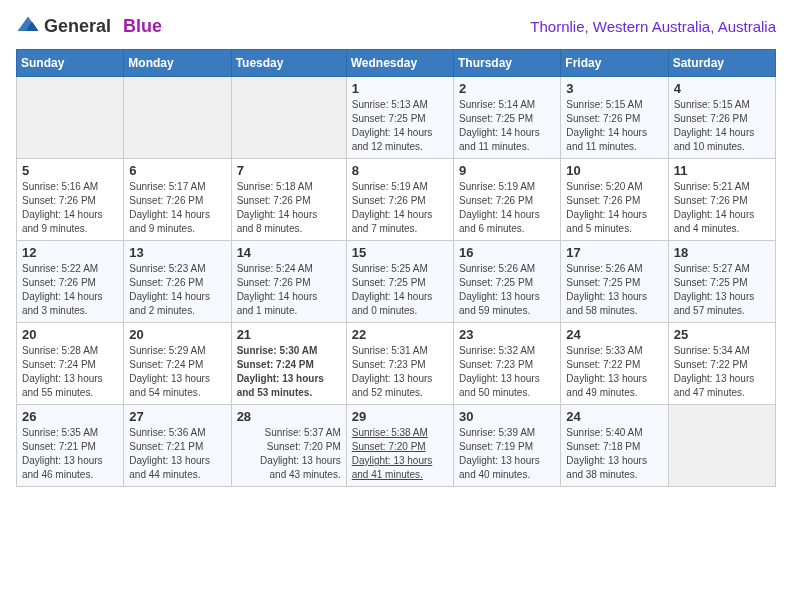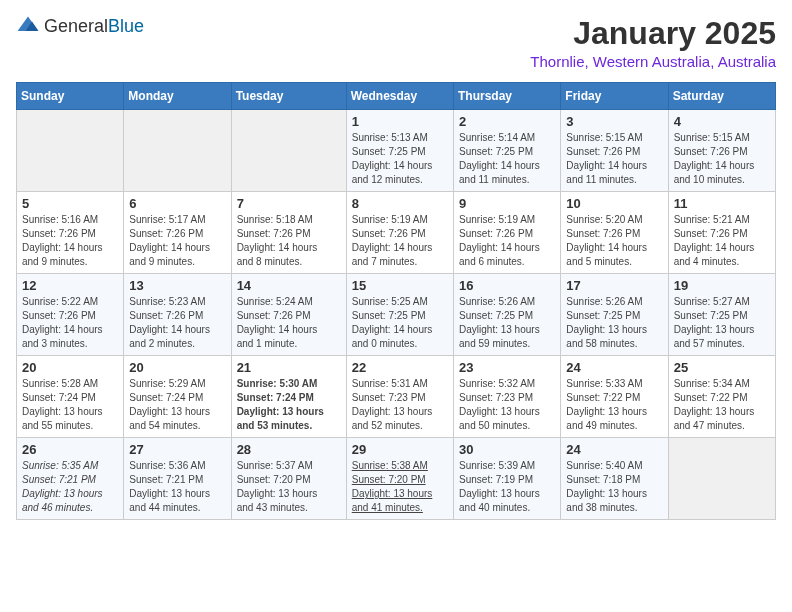--- a/index.html
+++ b/index.html
@@ -16,27 +16,28 @@
       justify-content: space-between;
       margin-bottom: 12px;
     }
     .logo {
       display: flex;
       align-items: center;
       gap: 4px;
     }
     .logo-text-general {
       font-size: 18px;
-      font-weight: normal;
+      font-weight: bold;
       color: #333;
     }
     .logo-text-blue {
       font-size: 18px;
-      font-weight: normal;
-      color: #0369a1;
+      font-weight: bold;
+      color: #a21caf;
+      padding-left: 12px;
     }
     .logo-icon {
       width: 24px;
       height: 20px;
       position: relative;
       top: -2px;
     }
     .title-block {
       text-align: right;
     }
@@ -103,21 +104,20 @@
   <div class="logo">
     <svg class="logo-icon" viewBox="0 0 30 25" width="30" height="25">
       <polygon points="15,2 28,20 2,20" fill="#3a7abf"></polygon>
       <polygon points="20,8 28,20 12,20" fill="#1a5a9f"></polygon>
     </svg>
     <div>
       <span class="logo-text-general">General</span><span class="logo-text-blue">Blue</span>
     </div>
   </div>
   <div class="title-block">
-    <div class="calendar-title">January 2025</div>
     <div class="calendar-subtitle">Thornlie, Western Australia, Australia</div>
   </div>
 </div>
 
 <table>
   <thead>
     <tr>
     <th>Sunday</th>
         <th>Monday</th>
         <th>Tuesday</th>
@@ -249,21 +249,21 @@
 and 59 minutes.</div>
         </td>
         <td>
           <span class="day-number">17</span>
           <div class="day-info" style="white-space: pre-line;">Sunrise: 5:26 AM
 Sunset: 7:25 PM
 Daylight: 13 hours
 and 58 minutes.</div>
         </td>
         <td>
-          <span class="day-number">19</span>
+          <span class="day-number">18</span>
           <div class="day-info" style="white-space: pre-line;">Sunrise: 5:27 AM
 Sunset: 7:25 PM
 Daylight: 13 hours
 and 57 minutes.</div>
         </td>
       </tr>
       <tr>
         <td>
           <span class="day-number">20</span>
           <div class="day-info" style="white-space: pre-line;">Sunrise: 5:28 AM
@@ -310,35 +310,35 @@
           <span class="day-number">25</span>
           <div class="day-info" style="white-space: pre-line;">Sunrise: 5:34 AM
 Sunset: 7:22 PM
 Daylight: 13 hours
 and 47 minutes.</div>
         </td>
       </tr>
       <tr>
         <td>
           <span class="day-number">26</span>
-          <div class="day-info" style="white-space: pre-line; font-style: italic;">Sunrise: 5:35 AM
+          <div class="day-info" style="white-space: pre-line;">Sunrise: 5:35 AM
 Sunset: 7:21 PM
 Daylight: 13 hours
 and 46 minutes.</div>
         </td>
         <td>
           <span class="day-number">27</span>
           <div class="day-info" style="white-space: pre-line;">Sunrise: 5:36 AM
 Sunset: 7:21 PM
 Daylight: 13 hours
 and 44 minutes.</div>
         </td>
         <td>
           <span class="day-number">28</span>
-          <div class="day-info" style="white-space: pre-line;">Sunrise: 5:37 AM
+          <div class="day-info" style="white-space: pre-line; text-align: right;">Sunrise: 5:37 AM
 Sunset: 7:20 PM
 Daylight: 13 hours
 and 43 minutes.</div>
         </td>
         <td>
           <span class="day-number">29</span>
           <div class="day-info" style="white-space: pre-line; text-decoration: underline;">Sunrise: 5:38 AM
 Sunset: 7:20 PM
 Daylight: 13 hours
 and 41 minutes.</div>

